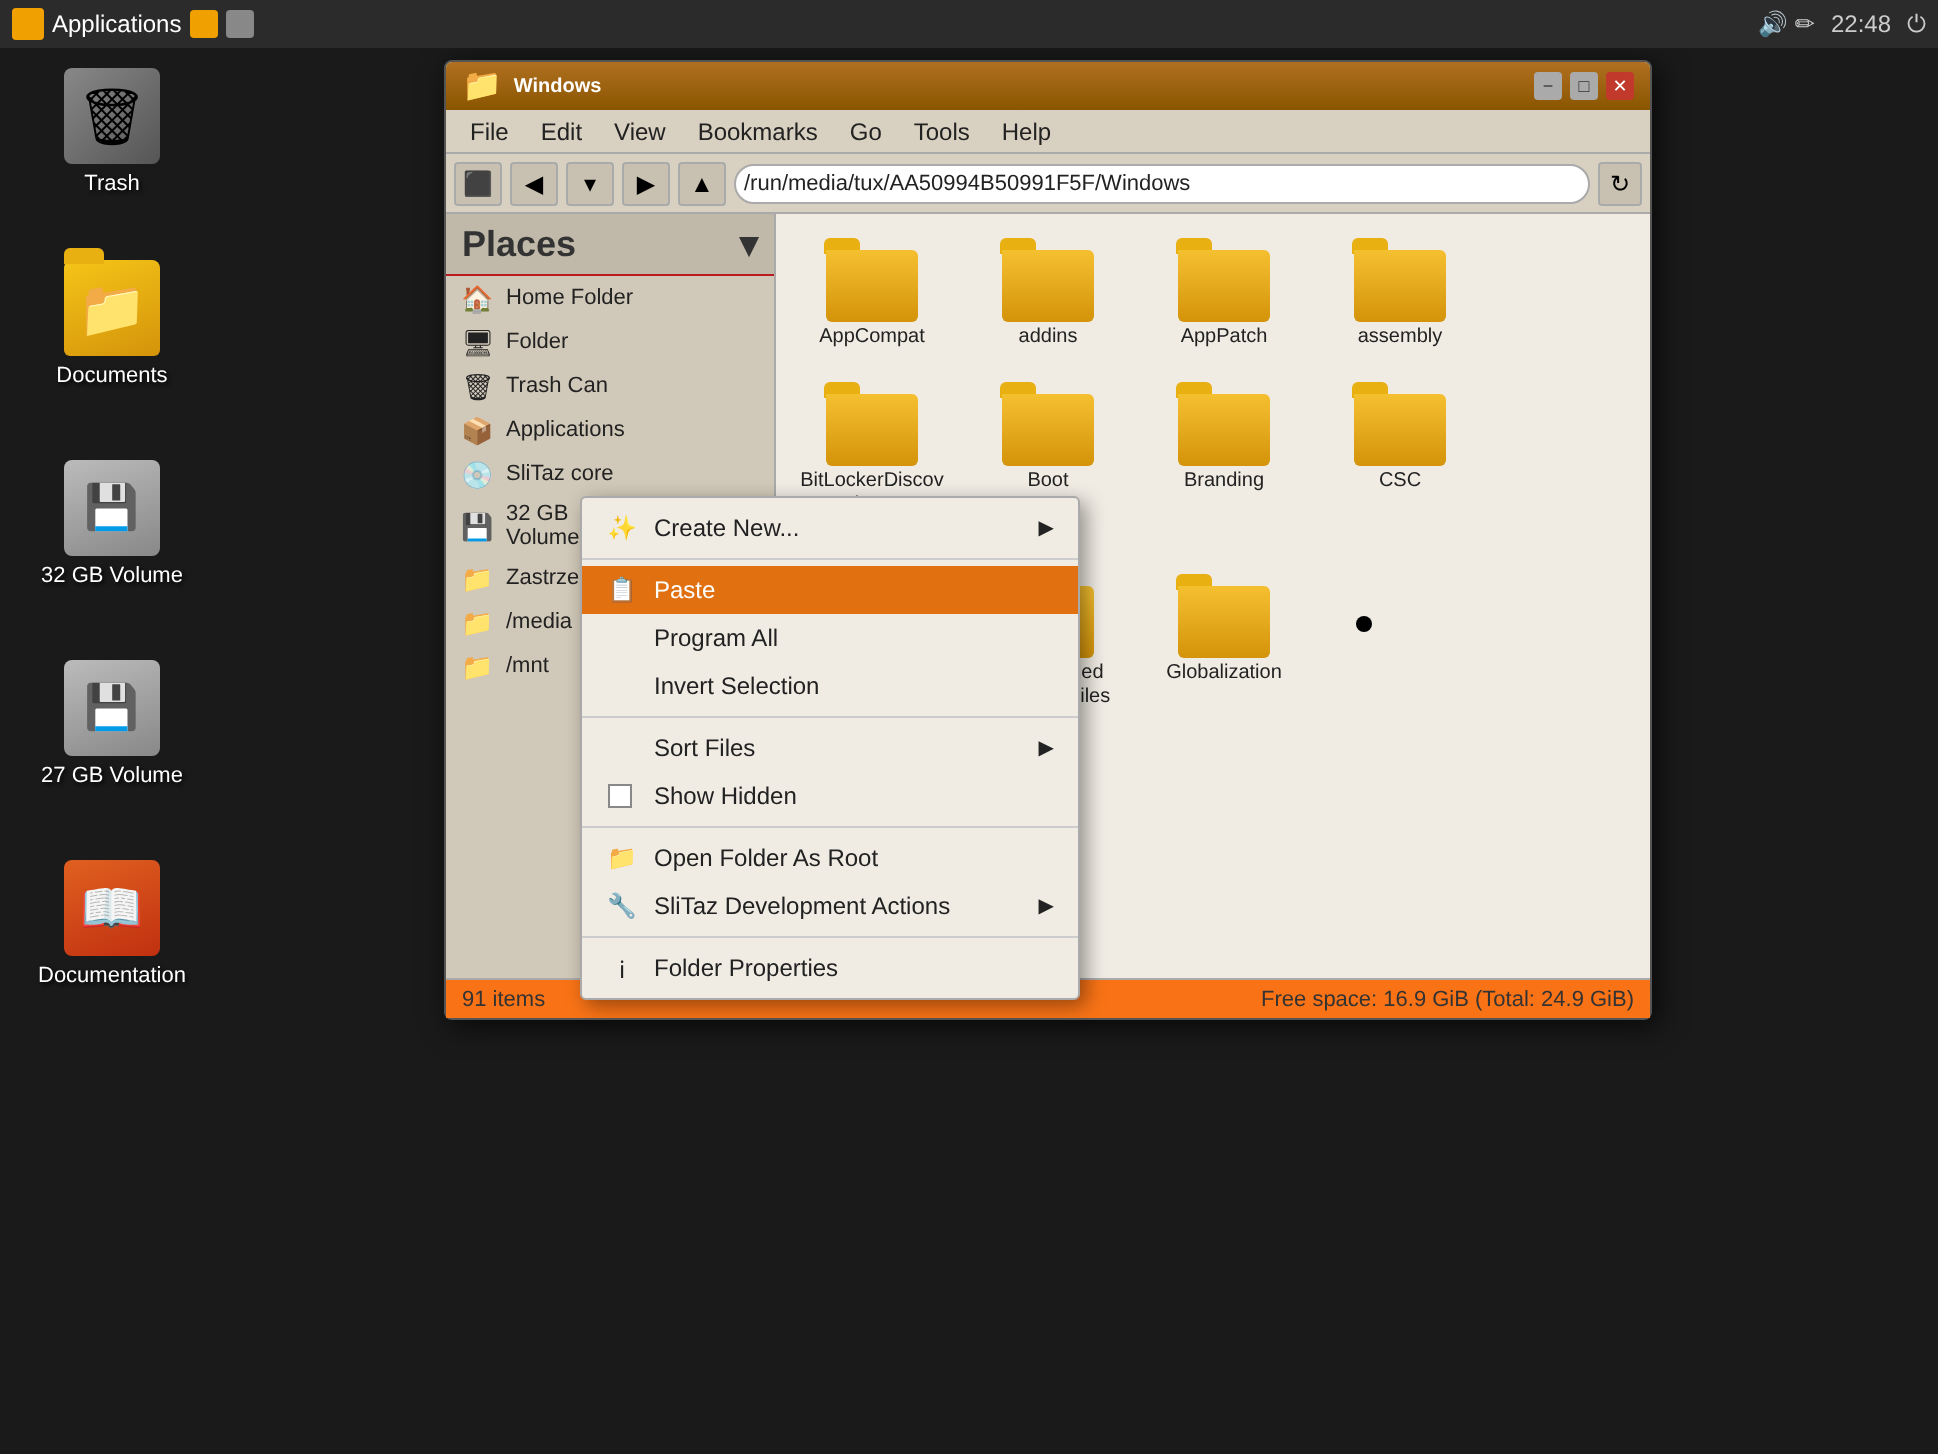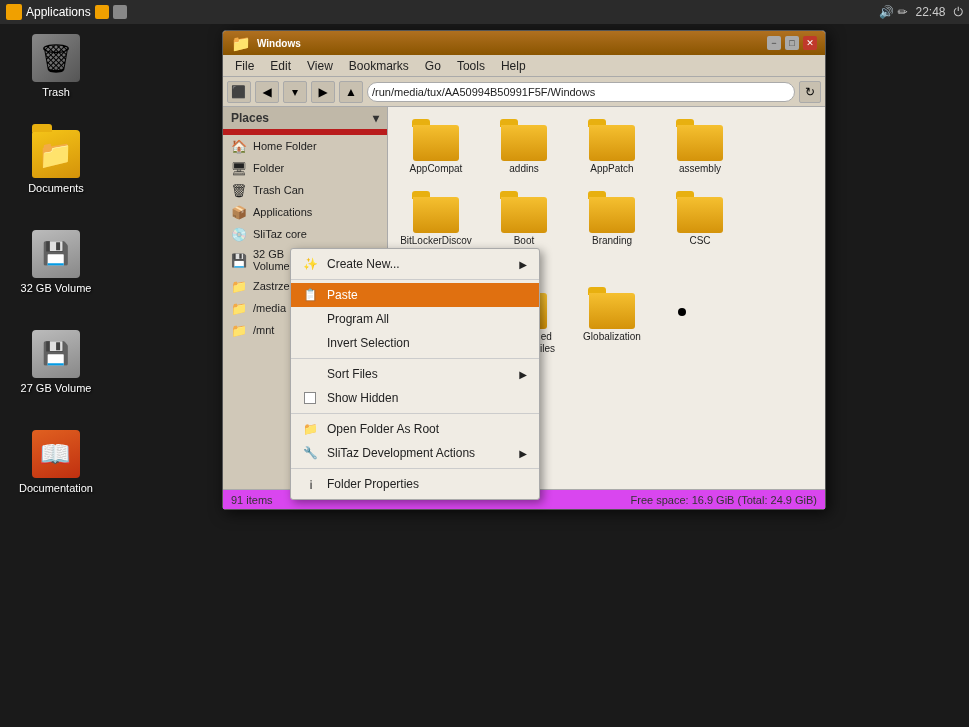--- a/index.html
+++ b/index.html
@@ -233,22 +233,22 @@
       overflow-y: auto;
       display: flex;
       flex-direction: column;
     }
     .fm-sidebar-header {
       display: flex;
       align-items: center;
       justify-content: space-between;
       padding: 4px 8px;
       background: #c0b8a8;
-      border-bottom: 6px solid #b91c1c;
-      font-size: 12px;
+      border-bottom: 1px solid #b91c1c;
+      font-size: 18px;
       font-weight: bold;
       color: #333;
     }
     .fm-sidebar-item {
       display: flex;
       align-items: center;
       padding: 3px 8px;
       font-size: 11px;
       color: #222;
       cursor: pointer;
@@ -324,21 +324,21 @@
     }
 
     
     .fm-content::-webkit-scrollbar { width: 12px; }
     .fm-content::-webkit-scrollbar-track { background: #d0c8b8; }
     .fm-content::-webkit-scrollbar-thumb { background: #a09880; border-radius: 2px; }
 
     
     .fm-statusbar {
       height: 20px;
-      background: #d946ef;
+      background: #f97316;
       border-top: 1px solid #aaa;
       display: flex;
       align-items: center;
       justify-content: space-between;
       padding: 0 8px;
       font-size: 11px;
       color: #333;
     }
 
     

